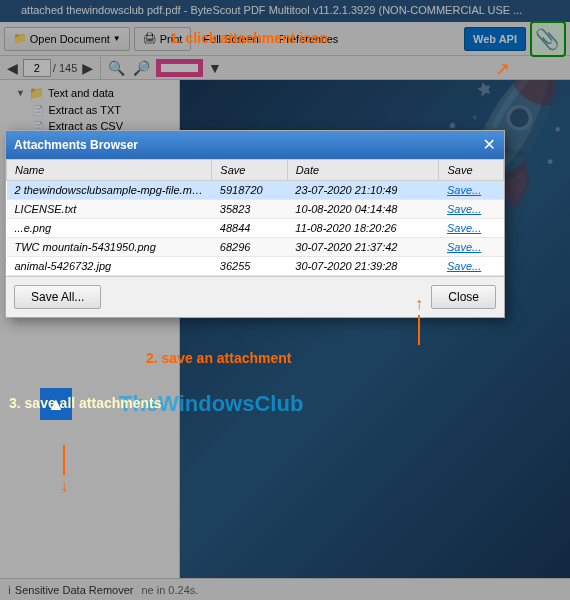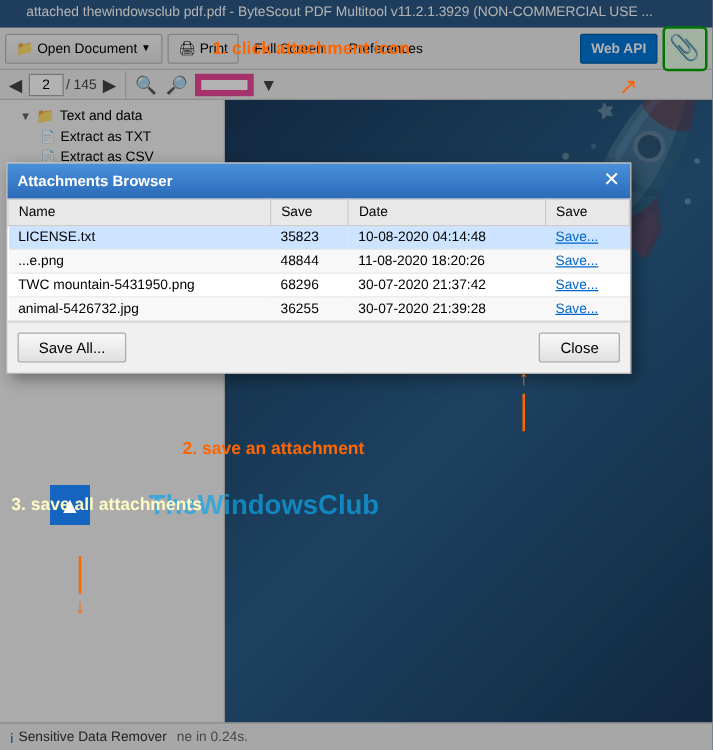--- a/index.html
+++ b/index.html
@@ -207,20 +207,21 @@
       font-size: 16px;
       cursor: pointer;
       line-height: 1;
     }
 
     
     .attachments-table {
       width: 100%;
       border-collapse: collapse;
       background: white;
+      font-style: italic;
     }
 
     .attachments-table th {
       background: #e8e8e8;
       border: 1px solid #ccc;
       padding: 4px 8px;
       text-align: left;
       font-size: 11px;
       font-weight: normal;
     }
@@ -497,20 +498,26 @@
     <table class="attachments-table">
       <thead>
         <tr>
           <th>Name</th>
           <th>Save</th>
           <th>Date</th>
           <th>Save</th>
         </tr>
       </thead>
       <tbody id="attachments-tbody">
+      <tr>
+      <td class="filename-cell">2 thewindowsclubsample-mpg-file.mp...</td>
+      <td>5918720</td>
+      <td>23-07-2020 21:10:49</td>
+      <td><a class="save-link" href="#">Save...</a></td>
+    </tr>
           <tr>
       <td class="filename-cell">LICENSE.txt</td>
       <td>35823</td>
       <td>10-08-2020 04:14:48</td>
       <td><a class="save-link" href="#">Save...</a></td>
     </tr>
           <tr>
       <td class="filename-cell">...e.png</td>
       <td>48844</td>
       <td>11-08-2020 18:20:26</td>

